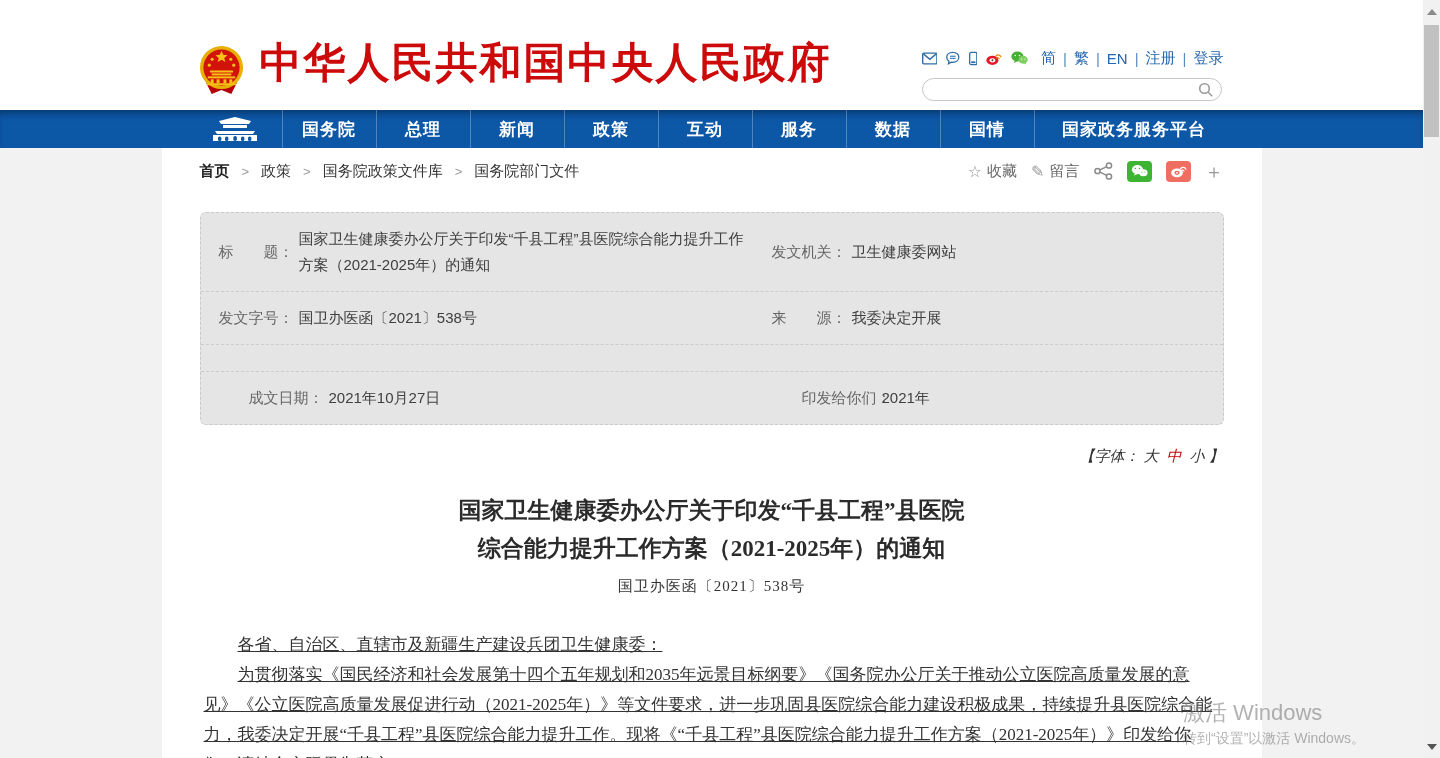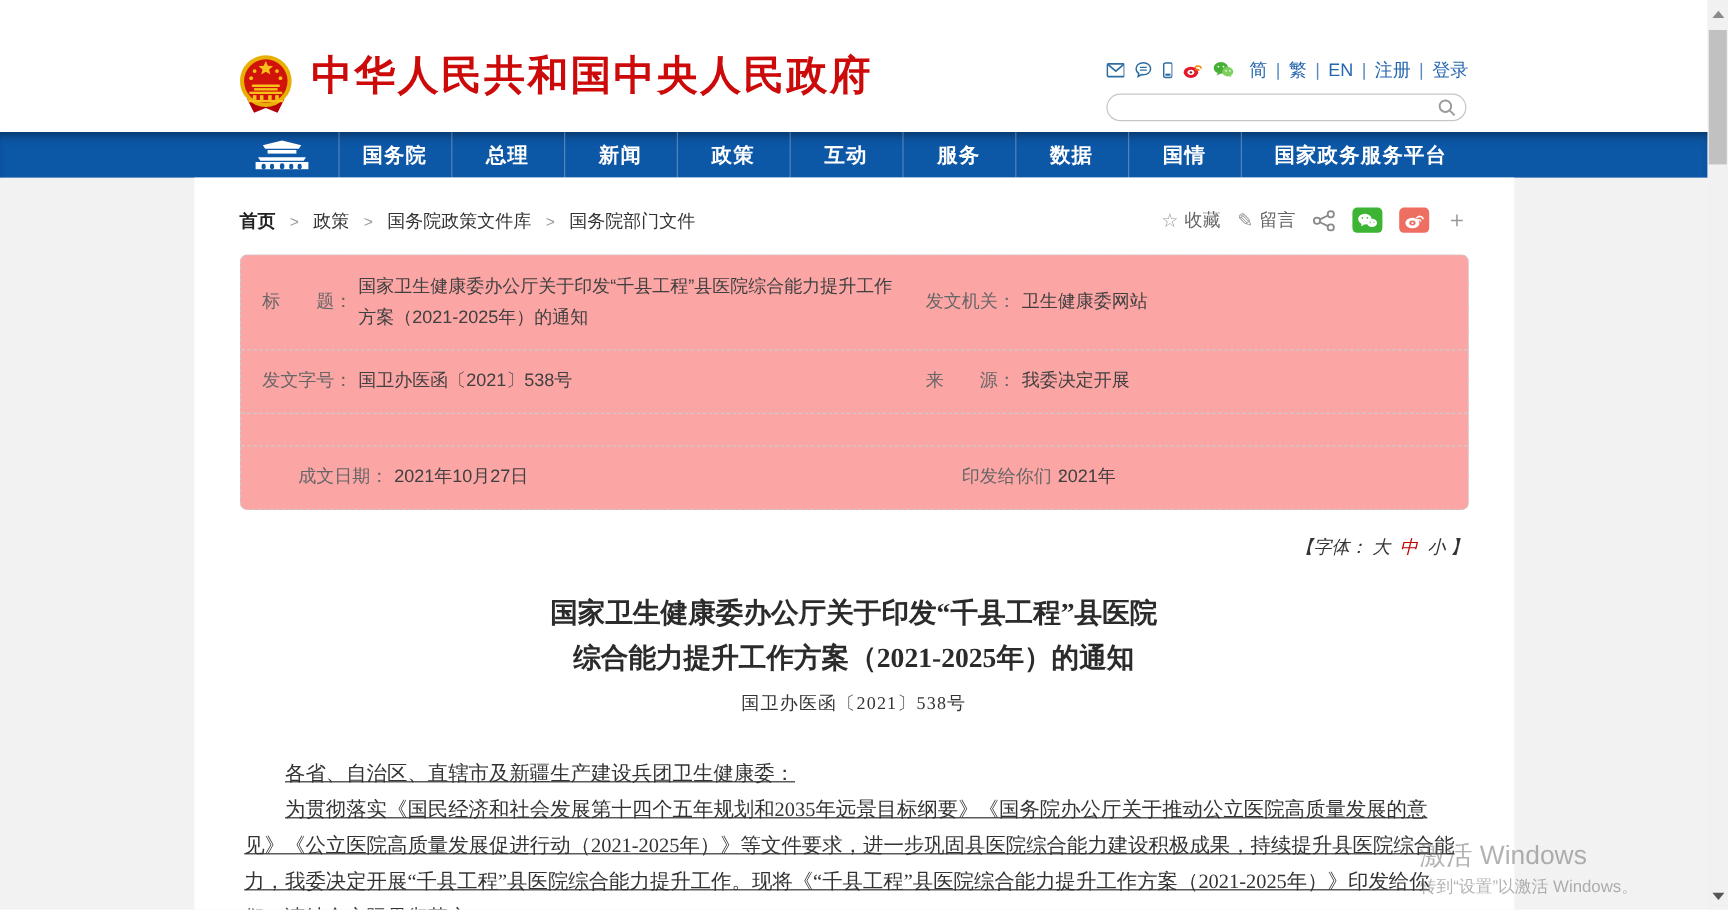--- a/index.html
+++ b/index.html
@@ -12,21 +12,21 @@
   }
   .page { position: absolute; left: 0; top: 0; width: 1423px; height: 758px; }
 
   
   .header { height: 110px; background: #fff; }
   .header-inner { width: 1100px; margin: 0 auto; position: relative; height: 110px; }
   .logo-wrap { position: absolute; left: 36px; top: 45px; display: flex; align-items: flex-start; }
   .emblem { width: 47px; height: 52px; display: block; }
   .brand { margin-left: 15px; }
   .site-title {
-    font-size: 34px; font-weight: bold; color: #cd0a0a;
+    font-size: 42px; font-weight: bold; color: #cd0a0a;
     letter-spacing: 2px; line-height: 36px; white-space: nowrap;
   }
   .site-url { font-size: 18px; line-height: 20px; margin-top: 2px; color: #8b8b8b; letter-spacing: 1px; }
   .site-url .gov { color: #c7000b; }
 
   .header-right { position: absolute; right: 38px; top: 46px; width: 302px; }
   .hdr-icons { display: flex; align-items: center; justify-content: flex-end; gap: 9px; height: 24px; }
   .hdr-icons svg { display: block; }
   .hdr-links { display: inline-flex; align-items: center; font-size: 15px; color: #2566af; margin-left: 4px; white-space: nowrap; }
   .hdr-links a { color: #2566af; text-decoration: none; cursor: pointer; }
@@ -54,38 +54,38 @@
     width: 94px; display: flex; align-items: center; justify-content: center;
     color: #fff; font-size: 17px; font-weight: bold; letter-spacing: 1px;
     border-left: 1px solid rgba(255,255,255,0.28); cursor: pointer; white-space: nowrap;
   }
   .nav-item.wide { width: 200px; }
 
   
   .content { width: 1100px; margin: 0 auto; background: #fff; min-height: 610px; padding-bottom: 40px; }
 
   .crumb-row {
-    display: flex; align-items: flex-end; justify-content: space-between;
+    display: flex; align-items: center; justify-content: space-between;
     padding: 0 38px; height: 46px;
   }
   .breadcrumb { font-size: 15px; color: #333; display: flex; align-items: center; }
   .breadcrumb .crumb { cursor: pointer; }
   .breadcrumb .crumb.first { font-weight: bold; color: #222; }
   .breadcrumb .csep { margin: 0 12px; color: #999; font-size: 13px; }
   .page-actions { display: flex; align-items: center; gap: 14px; color: #666; font-size: 15px; }
   .act { display: inline-flex; align-items: center; gap: 5px; cursor: pointer; }
   .act .glyph { color: #999; font-size: 16px; }
   .sq-icon { width: 25px; height: 21px; border-radius: 4px; display: flex; align-items: center; justify-content: center; cursor: pointer; }
   .sq-wechat { background: #3db434; }
   .sq-weibo { background: #ee6f61; }
   .plus-act { color: #999; font-size: 19px; cursor: pointer; line-height: 1; }
 
   
   .meta-box {
-    margin: 18px 38px 0; border: 1px dashed #c9c9c9; border-radius: 6px; background: #fca5a5;
+    margin: 18px 38px 0; border: 1px dashed #c9c9c9; border-radius: 6px; background: #e5e5e5;
   }
   .meta-row {
     display: grid; grid-template-columns: 553px 1fr; align-items: center;
     padding: 13px 18px; border-bottom: 1px dashed #ccc;
   }
   .meta-row:last-child { border-bottom: none; padding-left: 48px; }
   .meta-cell { display: flex; align-items: center; font-size: 15px; line-height: 26px; }
   .meta-label { color: #666; width: 80px; flex: none; white-space: pre; }
   .meta-value { color: #404040; padding-right: 24px; }
 

